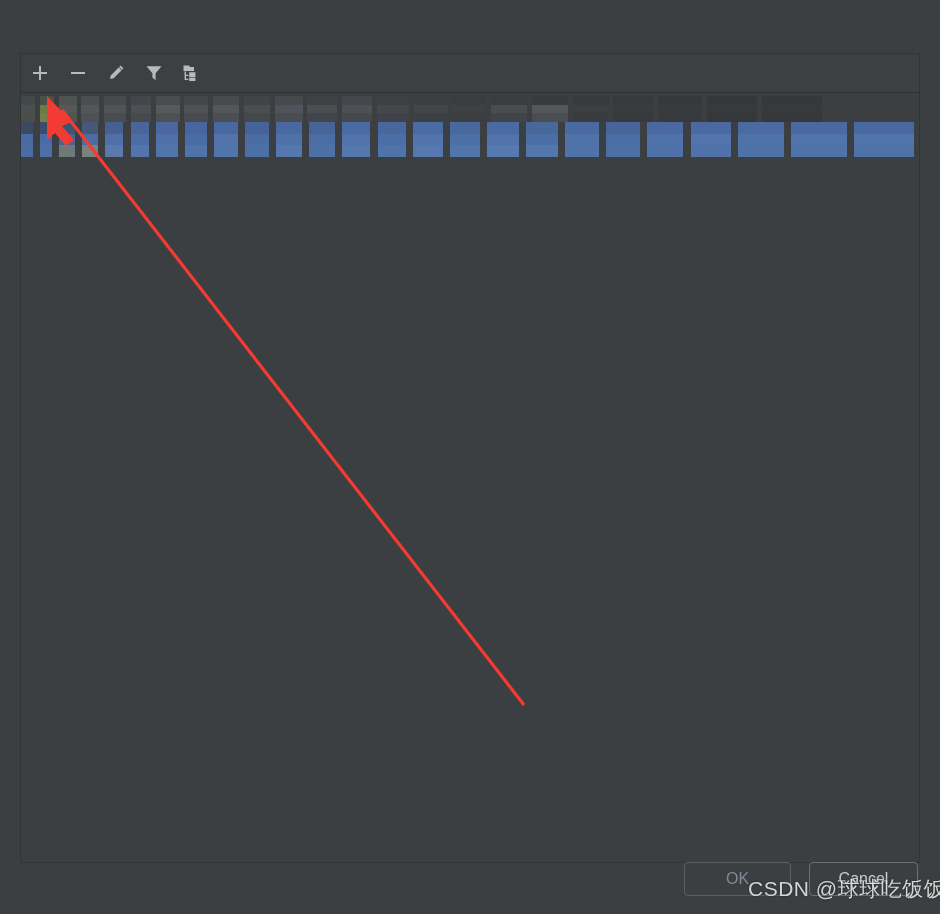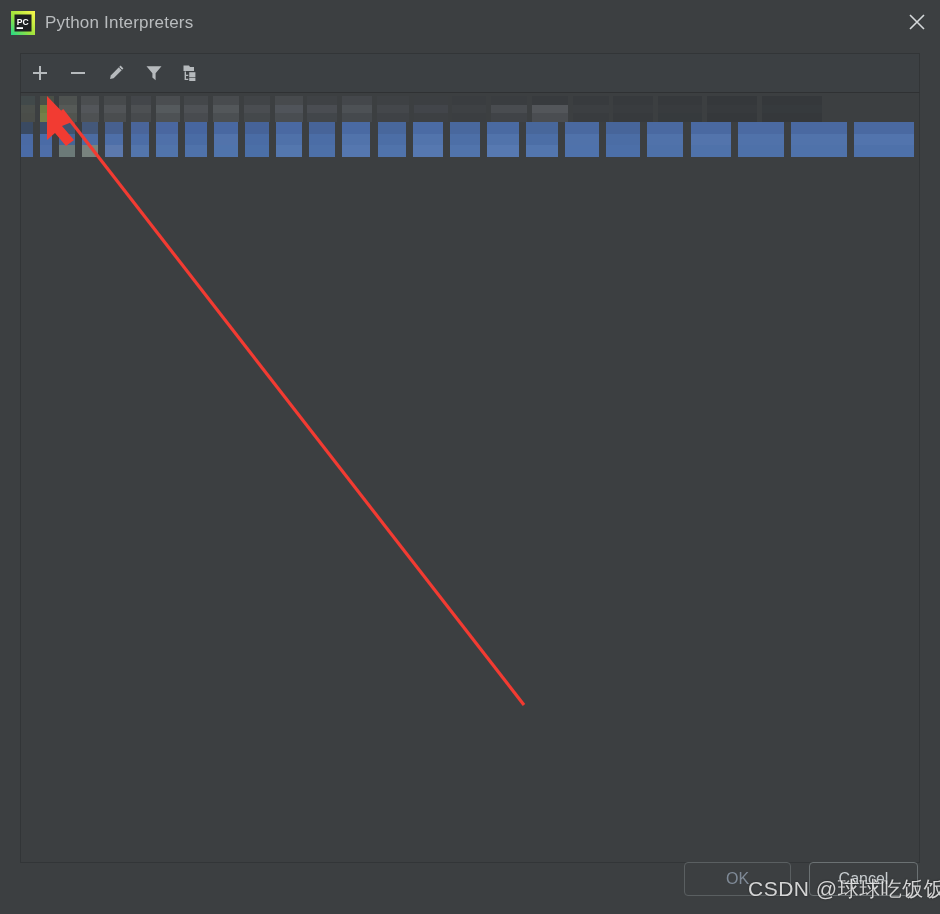--- a/index.html
+++ b/index.html
@@ -154,46 +154,20 @@
     white-space: nowrap;
     pointer-events: none;
     letter-spacing: .5px;
   }
 </style>
 </head>
 <body>
 
 <div id="dialog">
 
-  <div id="titlebar">
-
-    <div id="app-icon">
-      <svg width="24" height="24" viewBox="0 0 24 24">
-        <defs>
-          <linearGradient id="pcg" x1="0" y1="1" x2="1" y2="0">
-            <stop offset="0%" stop-color="#21d789"></stop>
-            <stop offset="45%" stop-color="#9ee23c"></stop>
-            <stop offset="100%" stop-color="#fcf84a"></stop>
-          </linearGradient>
-        </defs>
-        <rect x="0" y="0" width="24" height="24" fill="url(#pcg)"></rect>
-        <rect x="3.5" y="3.5" width="17" height="17" fill="#1d1f21"></rect>
-        <text x="11.8" y="13.6" font-family="'Liberation Sans',sans-serif" font-size="8.6" font-weight="bold" fill="#ffffff" text-anchor="middle">PC</text>
-        <rect x="5.6" y="16.2" width="6.4" height="1.8" fill="#ffffff"></rect>
-      </svg>
-    </div>
-
-    <div id="title-text">Python Interpreters</div>
-
-    <div id="close-button">
-      <svg width="18" height="18" viewBox="0 0 18 18">
-        <path d="M2 2 L16 16 M16 2 L2 16" stroke="#d5d8da" stroke-width="1.6" fill="none"></path>
-      </svg>
-    </div>
-  </div>
 
   <div id="toolbar">
 
     <div class="tb-btn">
       <svg width="20" height="20" viewBox="0 0 20 20">
         <path d="M10 3 V17 M3 10 H17" stroke="#b6babd" stroke-width="2" fill="none"></path>
       </svg>
     </div>
 
     <div class="tb-btn">

